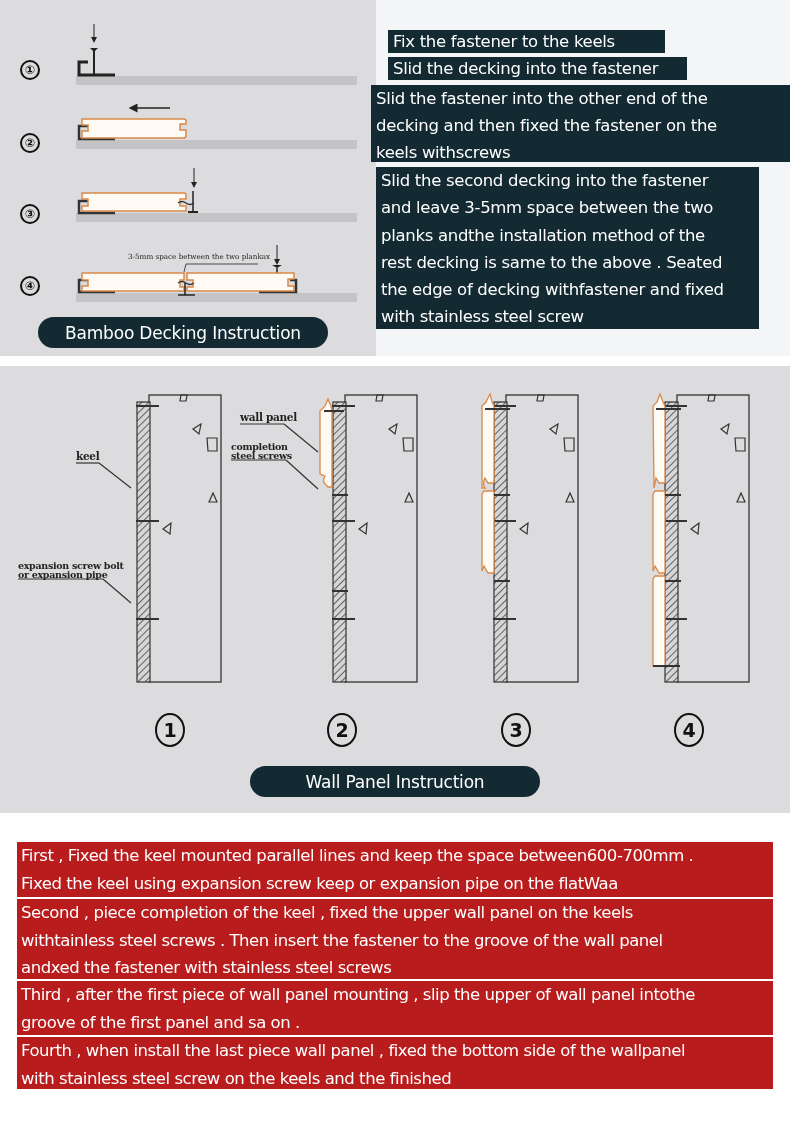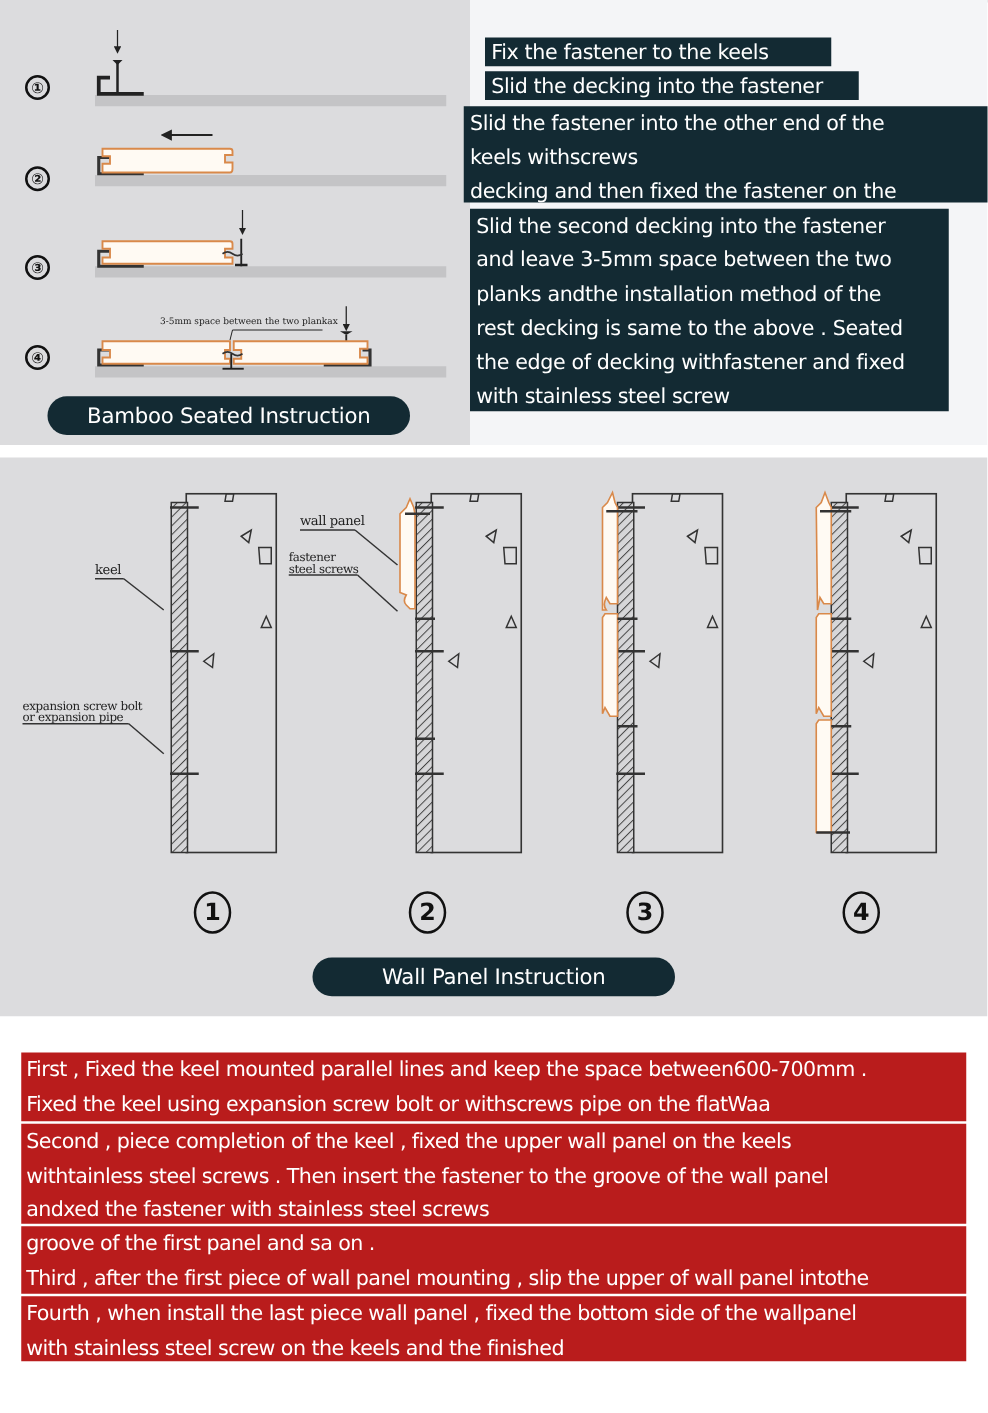--- a/index.html
+++ b/index.html
@@ -40,21 +40,21 @@
     position: absolute; left: 0; top: 366px; width: 790px; height: 447px;
     background: #dcdcde;
   }
   .panel-num {
     position: absolute; width: 30px; height: 34px; border: 2px solid #111;
     border-radius: 50%; font-size: 19px; font-weight: bold; color: #111;
     display: flex; align-items: center; justify-content: center;
   }
   .label-text {
     position: absolute; font-family: "DejaVu Serif", serif; font-size: 9.5px;
-    color: #222; line-height: 9px; letter-spacing: -0.3px;
+    color: #222; line-height: 9px; letter-spacing: -0.3px; font-weight: bold;
   }
 
   
   .bottom-block {
     position: absolute; left: 17px; width: 756px; background: #b91c1c; color: #fff;
     font-size: 16.5px; line-height: 27.5px; padding-left: 4px; letter-spacing: -0.45px;
   }
 </style>
 </head>
 <body>
@@ -102,35 +102,35 @@
     <path d="M178,283 q4,-3 8,0 q4,3 8,0" stroke="#333" stroke-width="1.3" fill="none"></path>
     <line x1="185" y1="283" x2="185" y2="295" stroke="#222" stroke-width="1.5"></line>
     <path d="M178,295 L195,295" stroke="#222" stroke-width="1.5"></path>
   </svg>
 
   <div class="step-num" style="left:20px;top:60px">①</div>
   <div class="step-num" style="left:20px;top:133px">②</div>
   <div class="step-num" style="left:20px;top:204px">③</div>
   <div class="step-num" style="left:20px;top:276px">④</div>
 
-  <div class="pill" style="left:38px;top:317px;width:290px;height:31px">Bamboo Seated Instruction</div>
+  <div class="pill" style="left:38px;top:317px;width:290px;height:31px">Bamboo Decking Instruction</div>
 </div>
 
 <div id="top-right"></div>
 
 <div class="callout" style="left:388px;top:30px;width:277px;height:23px;line-height:23px">
   <span>Fix the fastener to the keels</span>
 </div>
 <div class="callout" style="left:388px;top:57px;width:299px;height:23px;line-height:23px">
   <span>Slid the decking into the fastener</span>
 </div>
 <div class="callout" style="left:371px;top:85px;width:425px;height:77px;line-height:27px;padding-top:-2px">
   <div>Slid the fastener into the other end of the</div>
+  <div>decking and then fixed the fastener on the</div>
   <div>keels withscrews</div>
-  <div>decking and then fixed the fastener on the</div>
 </div>
 <div class="callout" style="left:376px;top:167px;width:383px;height:162px;line-height:27.3px">
   <div>Slid the second decking into the fastener</div>
   <div>and leave 3-5mm space between the two</div>
   <div>planks andthe installation method of the</div>
   <div>rest decking is same to the above . Seated</div>
   <div>the edge of decking withfastener and fixed</div>
   <div>with stainless steel screw</div>
 </div>
 
@@ -190,40 +190,40 @@
     <line x1="240" y1="58" x2="284" y2="58" stroke="#333" stroke-width="1.2"></line>
     <line x1="284" y1="58" x2="318" y2="86" stroke="#333" stroke-width="1.2"></line>
     <line x1="231" y1="94" x2="286" y2="94" stroke="#333" stroke-width="1.2"></line>
     <line x1="286" y1="94" x2="318" y2="123" stroke="#333" stroke-width="1.2"></line>
   </svg>
 
   <div class="label-text" style="left:76px;top:86px;font-size:10.5px">keel</div>
   <div class="label-text" style="left:18px;top:195px">expansion screw bolt</div>
   <div class="label-text" style="left:18px;top:204px">or expansion pipe</div>
   <div class="label-text" style="left:240px;top:47px;font-size:10.5px">wall panel</div>
-  <div class="label-text" style="left:231px;top:76px">fastener</div>
+  <div class="label-text" style="left:231px;top:76px">completion</div>
   <div class="label-text" style="left:231px;top:85px">steel screws</div>
 
   <div class="panel-num" style="left:155px;top:347px">1</div>
   <div class="panel-num" style="left:327px;top:347px">2</div>
   <div class="panel-num" style="left:501px;top:347px">3</div>
   <div class="panel-num" style="left:674px;top:347px">4</div>
 
   <div class="pill" style="left:250px;top:400px;width:290px;height:31px">Wall Panel Instruction</div>
 </div>
 
 <div class="bottom-block" style="top:842px;height:55px">
   <div>First , Fixed the keel mounted parallel lines and keep the space between600-700mm .</div>
-  <div>Fixed the keel using expansion screw bolt or withscrews pipe on the flatWaa</div>
+  <div>Fixed the keel using expansion screw keep or expansion pipe on the flatWaa</div>
 </div>
 <div class="bottom-block" style="top:899px;height:80px">
   <div>Second , piece completion of the keel , fixed the upper wall panel on the keels</div>
   <div>withtainless steel screws . Then insert the fastener to the groove of the wall panel</div>
   <div>andxed the fastener with stainless steel screws</div>
 </div>
 <div class="bottom-block" style="top:981px;height:54px">
+  <div>Third , after the first piece of wall panel mounting , slip the upper of wall panel intothe</div>
   <div>groove of the first panel and sa on .</div>
-  <div>Third , after the first piece of wall panel mounting , slip the upper of wall panel intothe</div>
 </div>
 <div class="bottom-block" style="top:1037px;height:52px">
   <div>Fourth , when install the last piece wall panel , fixed the bottom side of the wallpanel</div>
   <div>with stainless steel screw on the keels and the finished</div>
 </div>
 
 </body></html>

